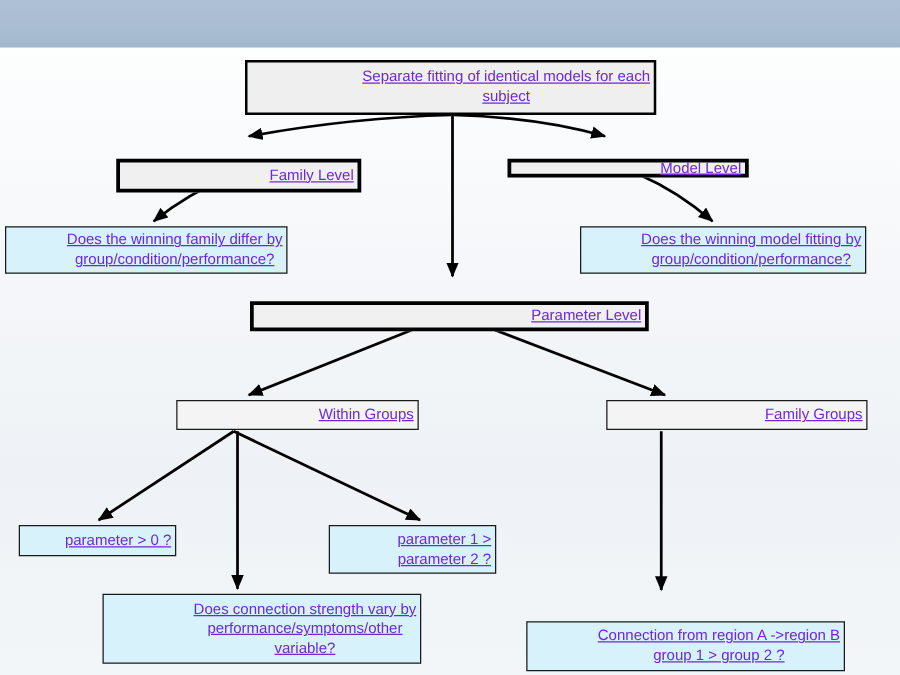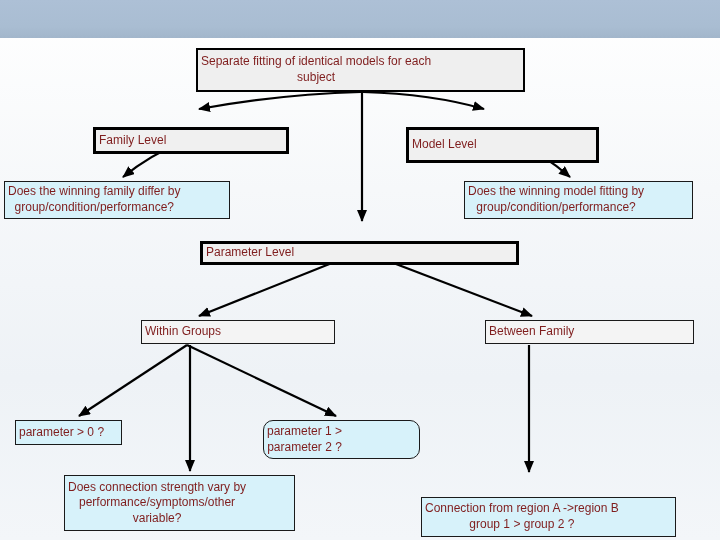--- a/index.html
+++ b/index.html
@@ -11,25 +11,26 @@
     background:linear-gradient(180deg,#ffffff 0%,#f6f8fa 35%,#eef2f6 70%,#f3f6f9 100%);
   }
   .header-bar{
     position:absolute;left:0;top:0;width:720px;height:38px;
     background:linear-gradient(180deg,#adc0d6 0%,#a9bdd2 70%,#a2b6cb 100%);
   }
   svg.arrows{position:absolute;left:0;top:0;width:720px;height:540px;}
   .node{
     position:absolute;
     box-sizing:border-box;
-    display:flex;align-items:center;justify-content:flex-start;
+    display:flex;align-items:center;justify-content:flex-end;
     text-align:center;
-    font-size:12px;line-height:1.3;color:#7f1d1d;
+    font-size:12px;line-height:1.3;color:#6d28d9;
     white-space:pre-line;
     padding:1px 3px;
+    text-decoration:underline;
   }
   .node.gray-medium{background:#efefef;border:2px solid #000;}
   .node.gray-bold{background:#f0f0f0;border:3px solid #000;margin-top:16px;}
   .node.gray-thin{background:#f4f4f4;border:1px solid #1a1a1a;margin-left:48px;}
   .node.blue{background:#d7f2fa;border:1px solid #1a1a1a;}
 </style>
 </head>
 <body>
 
 <div class="slide">
@@ -59,21 +60,21 @@
 
   <div class="node gray-medium" style="left:196px;top:48px;width:329px;height:44px;">
     <span>Separate fitting of identical models for each
 subject</span>
   </div>
 
   <div class="node gray-bold" style="left:93px;top:111px;width:196px;height:27px;">
     <span>Family Level</span>
   </div>
 
-  <div class="node gray-bold" style="left:406px;top:111px;width:193px;height:36px;">
+  <div class="node gray-bold" style="left:406px;top:111px;width:193px;height:15px;">
     <span>Model Level</span>
   </div>
 
   <div class="node blue" style="left:4px;top:181px;width:226px;height:38px;">
     <span>Does the winning family differ by
 group/condition/performance?</span>
   </div>
 
   <div class="node blue" style="left:464px;top:181px;width:229px;height:38px;">
     <span>Does the winning model fitting by
@@ -82,33 +83,33 @@
 
   <div class="node gray-bold" style="left:200px;top:225px;width:319px;height:24px;">
     <span>Parameter Level</span>
   </div>
 
   <div class="node gray-thin" style="left:93px;top:320px;width:194px;height:24px;">
     <span>Within Groups</span>
   </div>
 
   <div class="node gray-thin" style="left:437px;top:320px;width:209px;height:24px;">
-    <span>Between Family</span>
+    <span>Family Groups</span>
   </div>
 
-  <div class="node blue" style="left:15px;top:420px;width:107px;height:25px;">
+  <div class="node blue" style="left:15px;top:420px;width:126px;height:25px;">
     <span>parameter &gt; 0 ?</span>
   </div>
 
-  <div class="node blue" style="left:263px;top:420px;width:157px;height:39px;border-radius:10px;">
+  <div class="node blue" style="left:263px;top:420px;width:134px;height:39px;">
     <span>parameter 1 &gt;
 parameter 2 ?</span>
   </div>
 
-  <div class="node blue" style="left:64px;top:475px;width:231px;height:56px;">
+  <div class="node blue" style="left:82px;top:475px;width:255px;height:56px;">
     <span>Does connection strength vary by
 performance/symptoms/other
 variable?</span>
   </div>
 
   <div class="node blue" style="left:421px;top:468px;width:255px;height:40px;margin-top:29px;">
     <span>Connection from region A -&gt;region B
 group 1 &gt; group 2 ?</span>
   </div>
 

